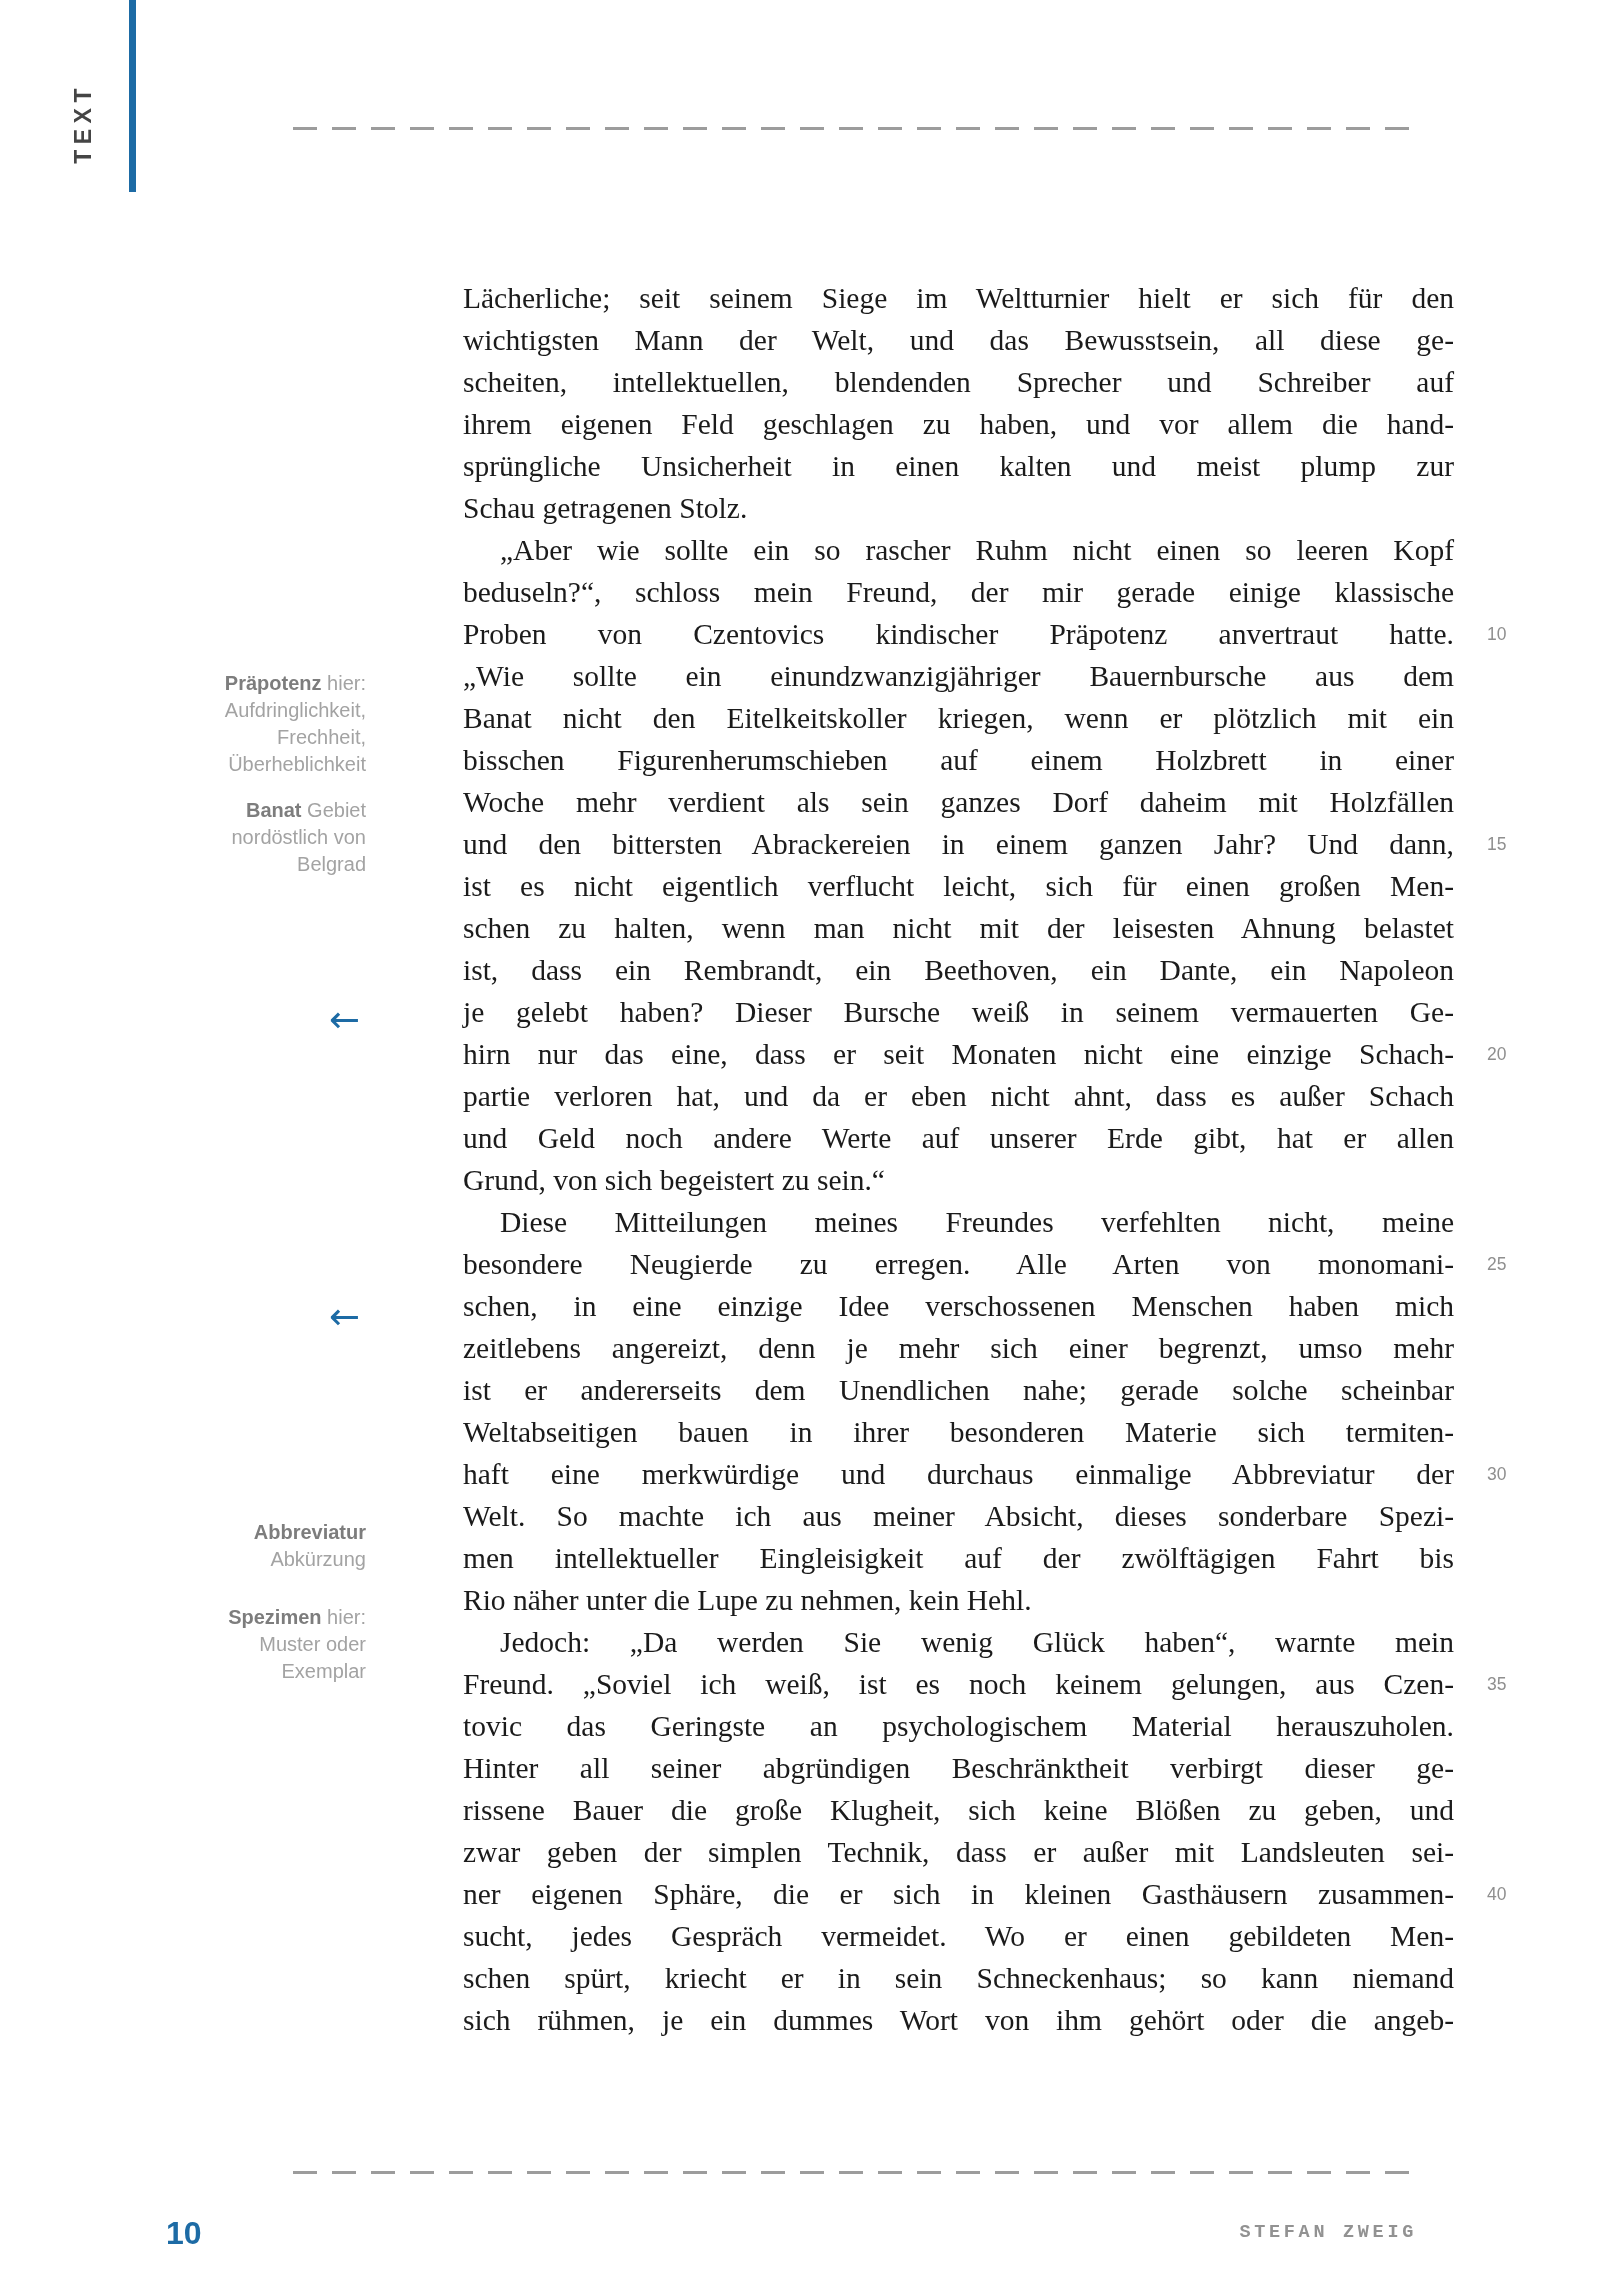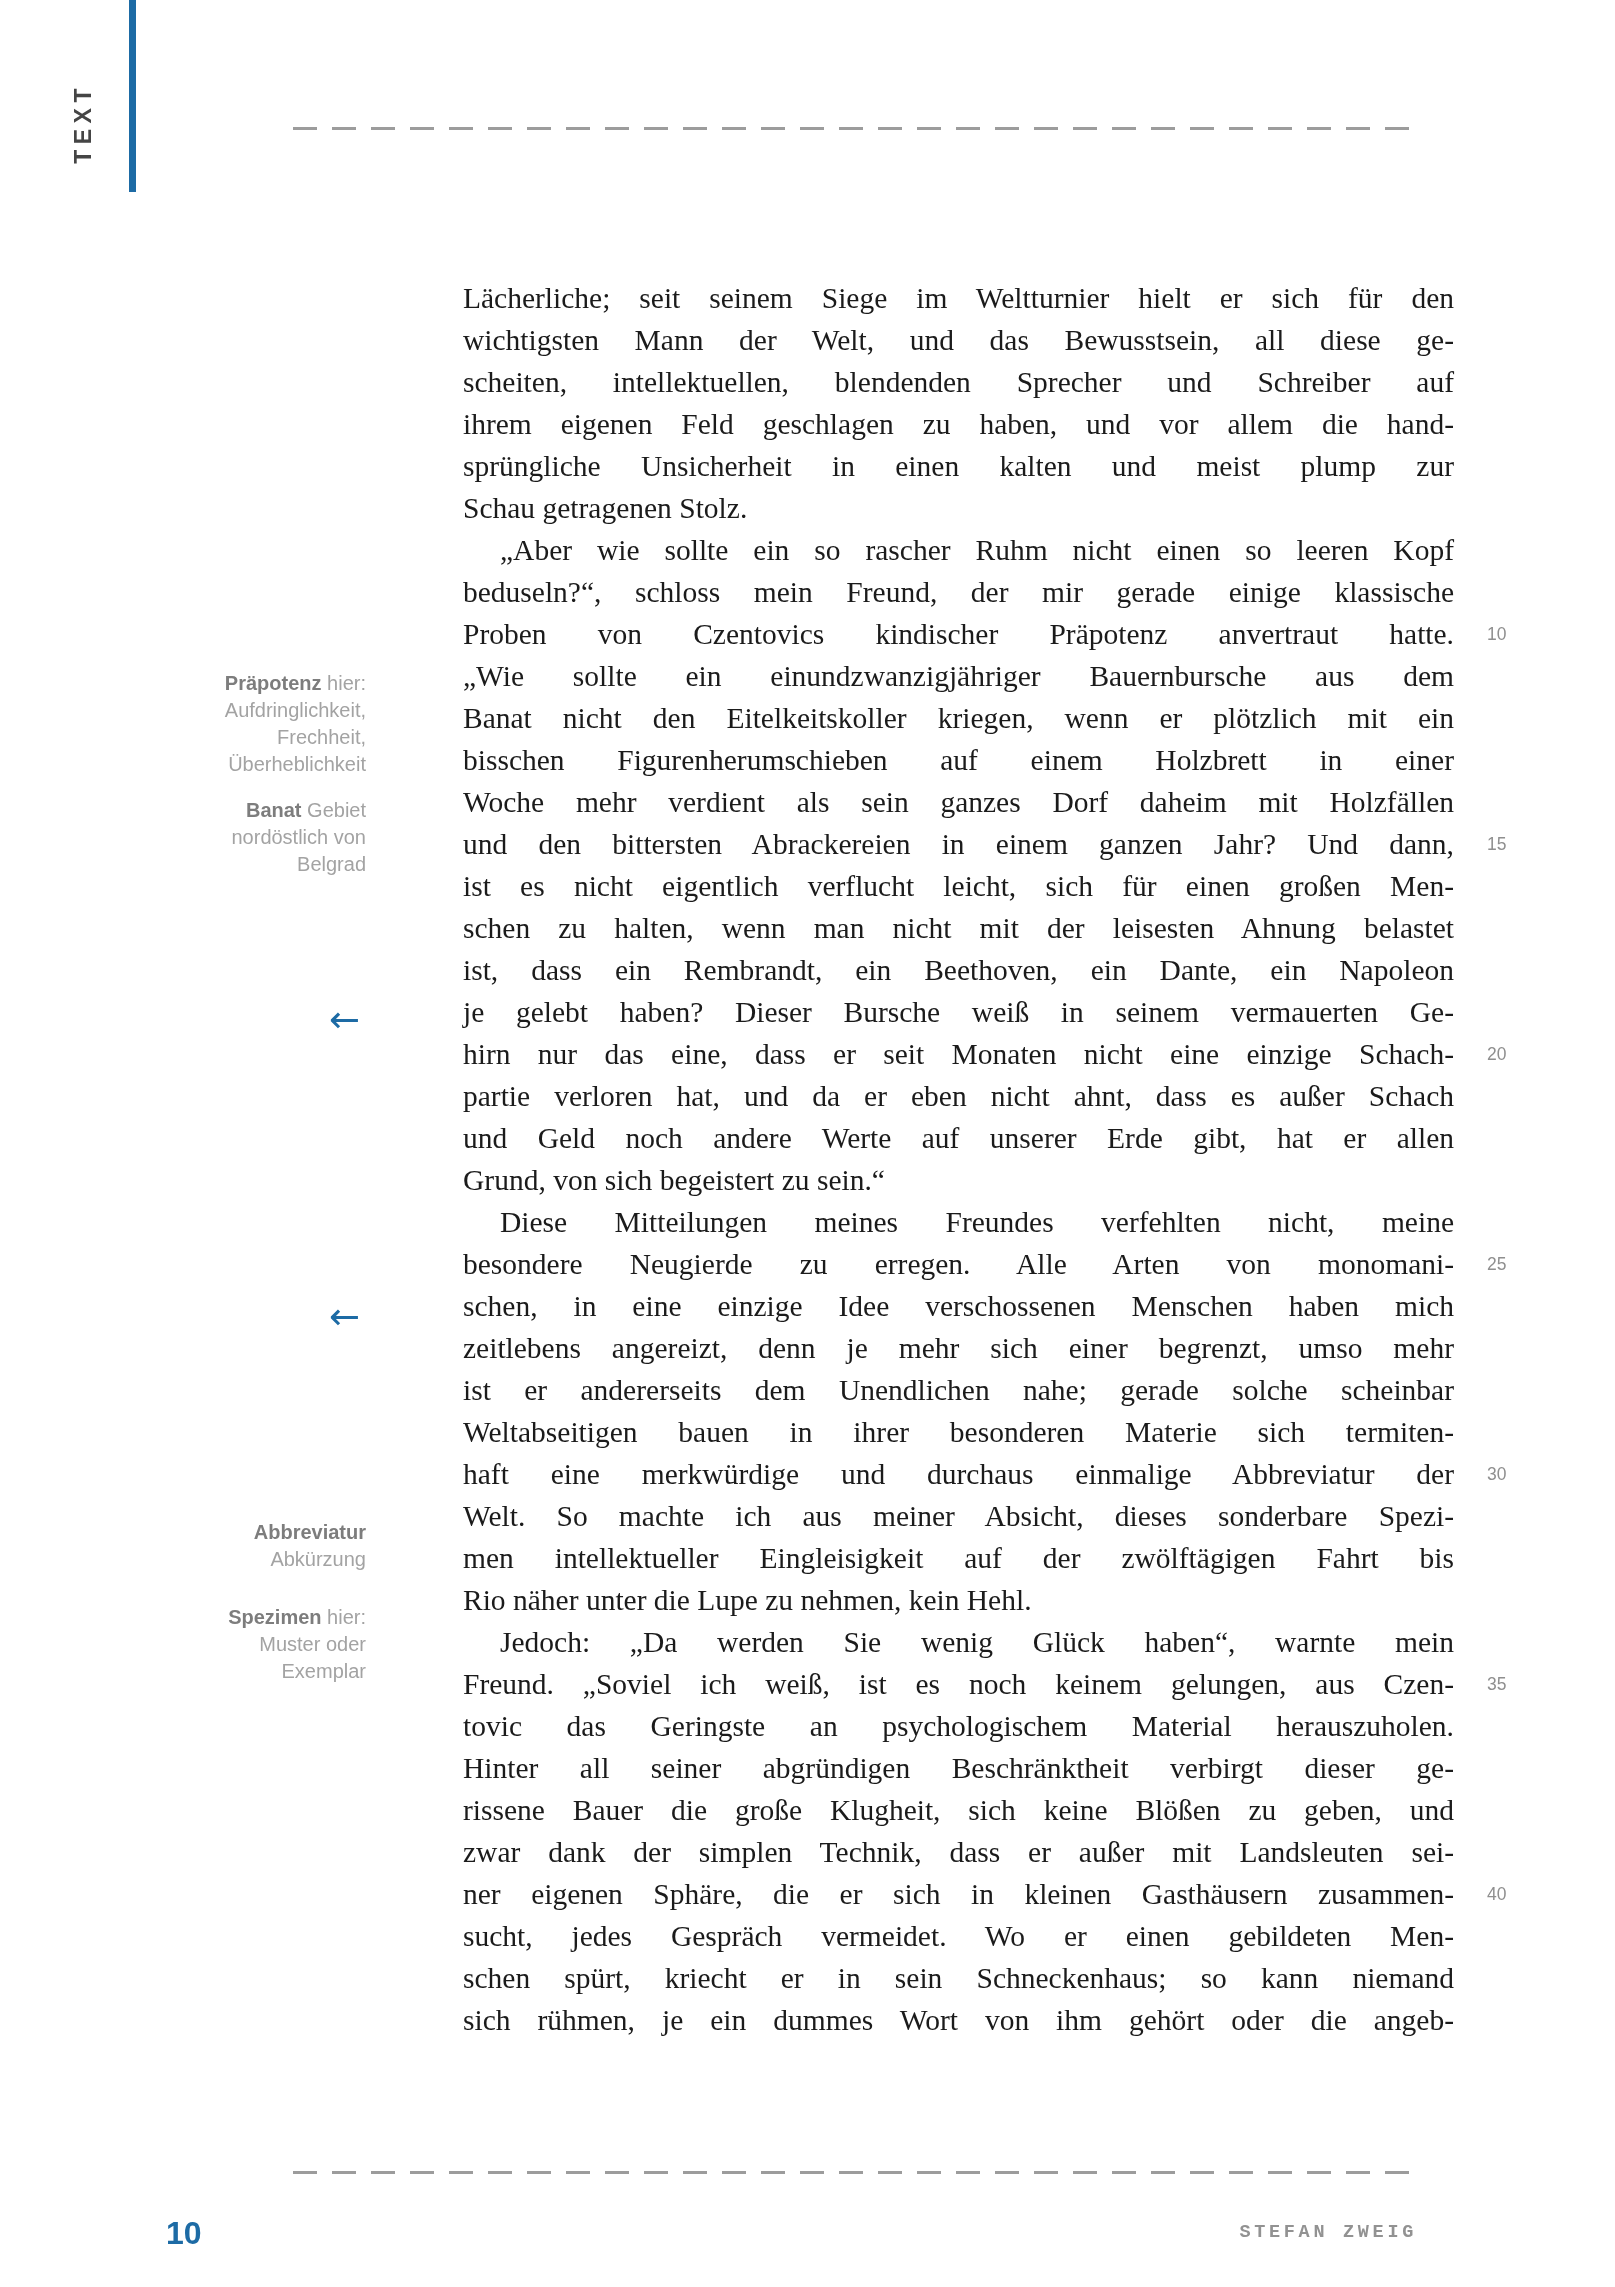--- a/index.html
+++ b/index.html
@@ -180,21 +180,21 @@
       <div class="line"><span>Weltabseitigen bauen in ihrer besonderen Materie sich termiten-</span></div>
       <div class="line"><span>haft eine merkwürdige und durchaus einmalige Abbreviatur der</span><span class="line-num">30</span></div>
       <div class="line"><span>Welt. So machte ich aus meiner Absicht, dieses sonderbare Spezi-</span></div>
       <div class="line"><span>men intellektueller Eingleisigkeit auf der zwölftägigen Fahrt bis</span></div>
       <div class="line end"><span>Rio näher unter die Lupe zu nehmen, kein Hehl.</span></div>
       <div class="line indent"><span>Jedoch: „Da werden Sie wenig Glück haben“, warnte mein</span></div>
       <div class="line"><span>Freund. „Soviel ich weiß, ist es noch keinem gelungen, aus Czen-</span><span class="line-num">35</span></div>
       <div class="line"><span>tovic das Geringste an psychologischem Material herauszuholen.</span></div>
       <div class="line"><span>Hinter all seiner abgründigen Beschränktheit verbirgt dieser ge-</span></div>
       <div class="line"><span>rissene Bauer die große Klugheit, sich keine Blößen zu geben, und</span></div>
-      <div class="line"><span>zwar dank der simplen Technik, dass er außer mit Landsleuten sei-</span></div>
+      <div class="line"><span>zwar geben der simplen Technik, dass er außer mit Landsleuten sei-</span></div>
       <div class="line"><span>ner eigenen Sphäre, die er sich in kleinen Gasthäusern zusammen-</span><span class="line-num">40</span></div>
       <div class="line"><span>sucht, jedes Gespräch vermeidet. Wo er einen gebildeten Men-</span></div>
       <div class="line"><span>schen spürt, kriecht er in sein Schneckenhaus; so kann niemand</span></div>
       <div class="line"><span>sich rühmen, je ein dummes Wort von ihm gehört oder die angeb-</span></div>
     </div>
 
   <div class="rule rule-bottom"></div>
 
   <div class="page-number">10</div>
 

